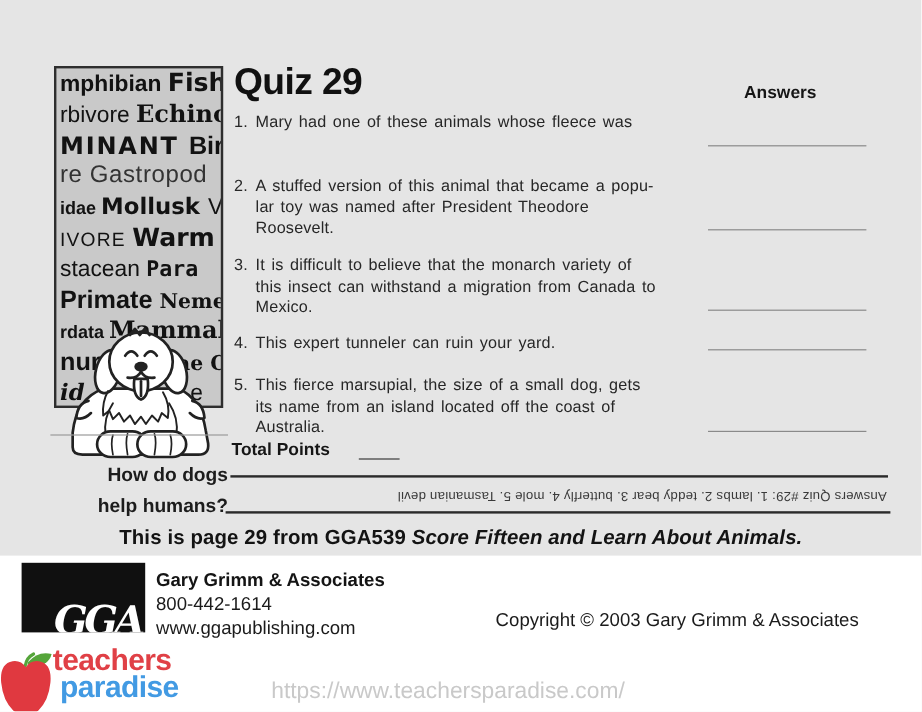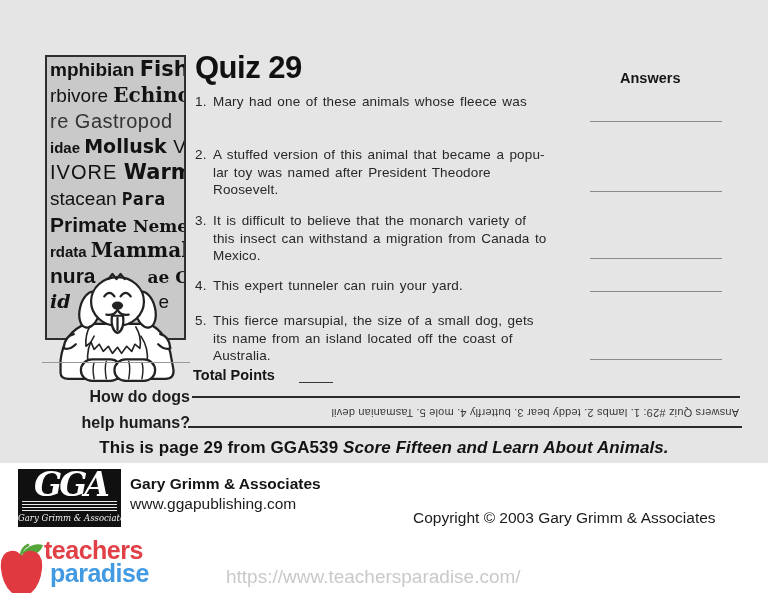--- a/index.html
+++ b/index.html
@@ -13,21 +13,21 @@
   .cline{height:25.8px;line-height:25.8px;white-space:nowrap;padding-left:3px;color:#121212;}
   .cs-r{font-weight:400;font-size:19px;}
   .cs-b{font-weight:700;font-size:19px;}
   .cs-b2{font-weight:700;font-size:21px;}
   .cs-k{font-family:"DejaVu Sans",sans-serif;font-weight:800;font-size:19px;}
   .cs-k2{font-family:"DejaVu Sans",sans-serif;font-weight:800;font-size:21px;}
   .cs-sb{font-family:"DejaVu Serif",serif;font-weight:700;font-size:20px;}
   .cs-sb2{font-family:"DejaVu Serif",serif;font-weight:700;font-size:17px;}
   .cs-hv{font-family:"DejaVu Sans",sans-serif;font-weight:800;font-size:20px;letter-spacing:1.5px;}
   .cs-l{font-weight:400;font-size:20px;letter-spacing:.5px;color:#333;}
-  .cs-cap{font-weight:400;font-size:20px;letter-spacing:1px;}
+  .cs-cap{font-weight:400;font-size:16px;letter-spacing:1px;}
   .cs-m{font-family:"DejaVu Sans Mono",monospace;font-weight:700;font-size:18px;}
   .cs-sm{font-weight:700;font-size:15px;}
   .cs-i{font-family:"DejaVu Serif",serif;font-style:italic;font-weight:700;font-size:19px;}
   .gap52{margin-left:52px;}
   .gap92{margin-left:88px;}
 
   
   .dog-svg{position:absolute;left:52px;top:271px;width:130px;height:120px;}
   .surface-line{position:absolute;left:42px;top:362px;width:148px;border-top:1.5px solid #9a9a9a;}
   .dog-caption{position:absolute;left:34px;top:384px;width:156px;text-align:right;
@@ -60,21 +60,21 @@
 
   
   .page-note{position:absolute;left:0;top:438px;width:768px;text-align:center;
              font-size:17px;font-weight:700;color:#131313;letter-spacing:.1px;}
   .page-note .ital{font-style:italic;}
 
   
   .gga-box{position:absolute;left:18px;top:469px;width:103px;height:58px;background:#101010;
            color:#fff;overflow:hidden;}
   .gga-letters{font-family:"DejaVu Serif",serif;font-style:italic;font-weight:700;
-               font-size:33px;line-height:31px;letter-spacing:-3px;padding-left:16px;}
+               font-size:33px;line-height:31px;letter-spacing:-3px;padding-left:27px;margin-top:32px;}
   .gga-lines{height:11px;margin:1px 4px 0 4px;
              background:repeating-linear-gradient(to bottom,#e8e8e8 0 1px,#101010 1px 3px);}
   .gga-sub{font-family:"DejaVu Serif",serif;font-style:italic;font-size:8.5px;
            text-align:center;padding-top:1px;color:#f2f2f2;white-space:nowrap;}
   .gga-info{position:absolute;left:130px;top:474px;}
   .gga-company{font-size:15.5px;font-weight:700;color:#141414;line-height:20px;}
   .gga-phone{font-size:15.5px;color:#1b1b1b;line-height:20px;}
   .gga-web{font-size:15.5px;color:#1b1b1b;line-height:20px;}
   .copyright{position:absolute;left:413px;top:509px;font-size:15.5px;color:#1b1b1b;}
 
@@ -89,20 +89,21 @@
 </head>
 <body>
 
 <div class="page">
   <div class="scan">
 
     <div class="collage-box">
       <div>
           <div class="cline"><span class="cs-b">mphibian </span><span class="cs-k2">Fish</span></div>
           <div class="cline"><span class="cs-r">rbivore </span><span class="cs-sb">Echino</span></div>
+          <div class="cline"><span class="cs-hv">MINANT </span><span class="cs-b2">Bir</span></div>
           <div class="cline"><span class="cs-l">re Gastropod</span></div>
           <div class="cline"><span class="cs-sm">idae </span><span class="cs-k">Mollusk </span><span class="cs-r">V</span></div>
           <div class="cline"><span class="cs-cap">IVORE </span><span class="cs-k2">Warm</span></div>
           <div class="cline"><span class="cs-r">stacean </span><span class="cs-m">Para</span></div>
           <div class="cline"><span class="cs-b2">Primate </span><span class="cs-sb2">Neme</span></div>
           <div class="cline"><span class="cs-sm">rdata </span><span class="cs-sb">Mammal</span></div>
           <div class="cline"><span class="cs-b2">nura</span><span class="cs-sb2 gap52">ae O</span></div>
           <div class="cline"><span class="cs-i">id</span><span class="cs-r gap92">e</span></div>
         </div>
     </div>
@@ -200,20 +201,21 @@
     </div>
   </div>
 
   <div class="gga-box">
     <div class="gga-letters">GGA</div>
     <div class="gga-lines"></div>
     <div class="gga-sub">Gary Grimm &amp; Associates</div>
   </div>
   <div class="gga-info">
     <div class="gga-company">Gary Grimm &amp; Associates</div>
+    <div class="gga-phone">800-442-1614</div>
     <div class="gga-web">www.ggapublishing.com</div>
   </div>
   <div class="copyright">Copyright © 2003 Gary Grimm &amp; Associates</div>
 
   <svg class="apple-svg" viewBox="0 0 44 54">
     <path d="M21 14 q1 -7 7 -10" stroke="#55a53a" stroke-width="2.6" fill="none" stroke-linecap="round"></path>
     <path d="M23 11 q9 -10 20 -7 q-3 12 -20 9 z" fill="#55a53a"></path>
     <path d="M21.5 15 q-4 -6 -11 -5 q-11 2 -9.5 18 q1.5 15 10 23 q6 5.5 10.5 2.5 q4.5 3 10.5 -2.5 q8.5 -8 10 -23 q1.5 -16 -9.5 -18 q-7 -1 -11 5 z" fill="#e03940"></path>
   </svg>
   <div class="brand">

